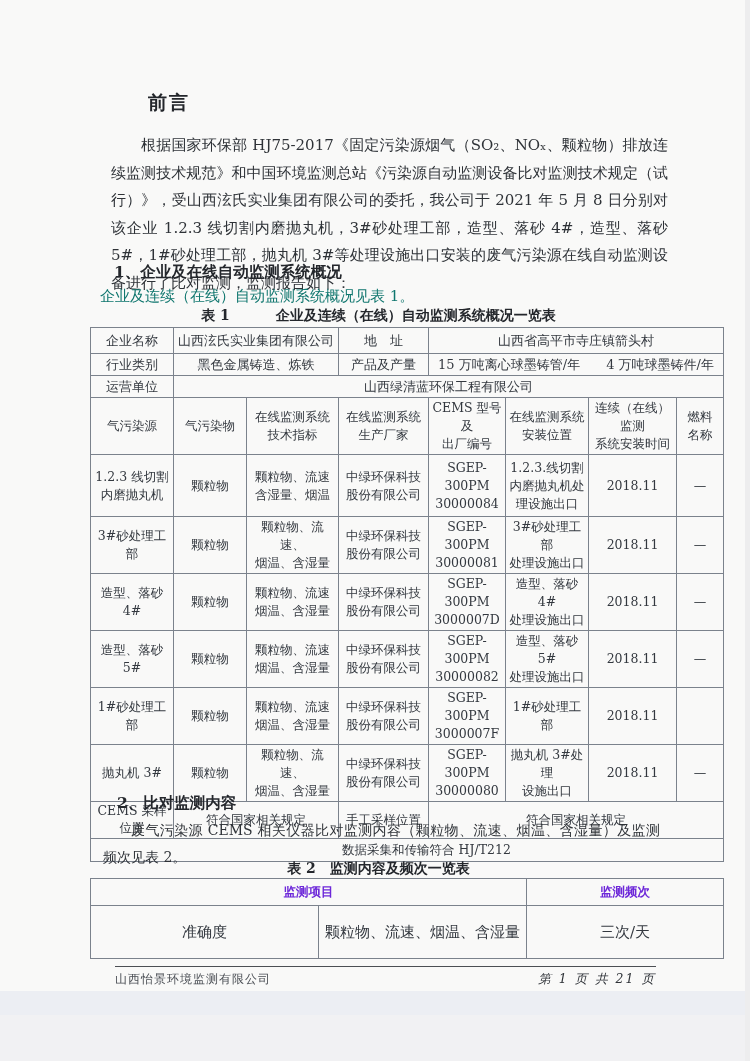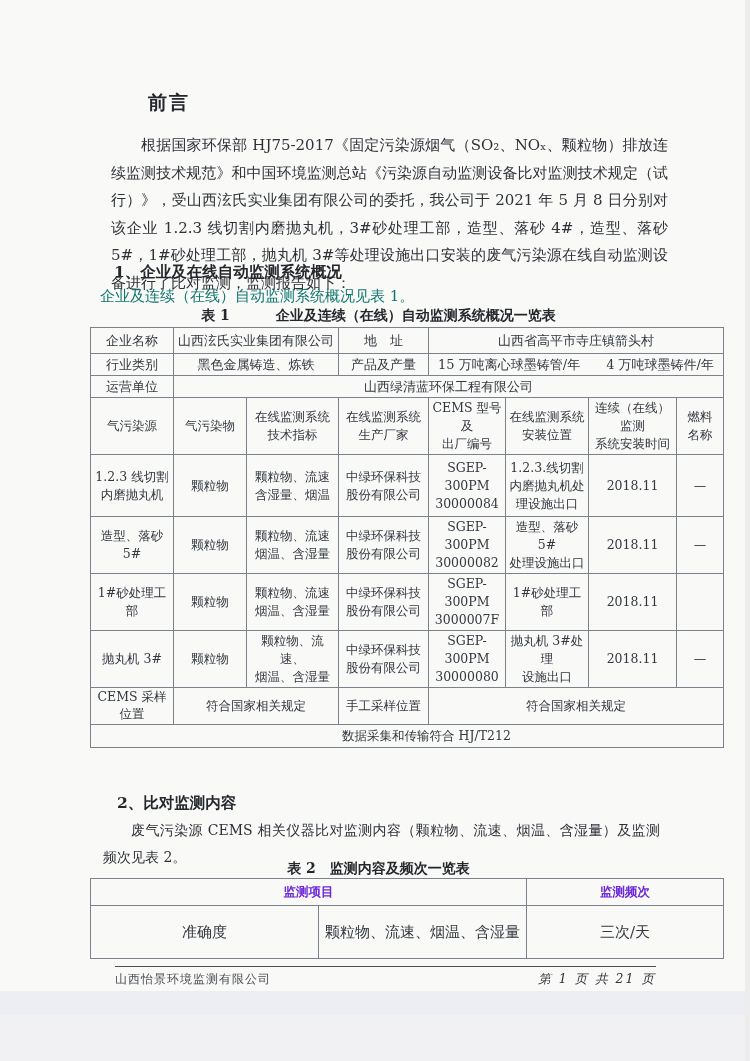--- a/index.html
+++ b/index.html
@@ -123,20 +123,48 @@
 股份有限公司</td>
     <td class="ml">SGEP-300PM
 30000084</td>
     <td class="ml">1.2.3.线切割
 内磨抛丸机处
 理设施出口</td>
     <td class="ml">2018.11</td>
     <td class="ml">—</td>
   </tr>
   <tr class="rh45">
+    <td class="ml">3#砂处理工部</td>
+    <td class="ml">颗粒物</td>
+    <td class="ml">颗粒物、流速、
+烟温、含湿量</td>
+    <td class="ml">中绿环保科技
+股份有限公司</td>
+    <td class="ml">SGEP-300PM
+30000081</td>
+    <td class="ml">3#砂处理工部
+处理设施出口</td>
+    <td class="ml">2018.11</td>
+    <td class="ml">—</td>
+  </tr>
+  <tr class="rh45">
+    <td class="ml">造型、落砂 4#</td>
+    <td class="ml">颗粒物</td>
+    <td class="ml">颗粒物、流速
+烟温、含湿量</td>
+    <td class="ml">中绿环保科技
+股份有限公司</td>
+    <td class="ml">SGEP-300PM
+3000007D</td>
+    <td class="ml">造型、落砂 4#
+处理设施出口</td>
+    <td class="ml">2018.11</td>
+    <td class="ml">—</td>
+  </tr>
+  <tr class="rh45">
     <td class="ml">造型、落砂 5#</td>
     <td class="ml">颗粒物</td>
     <td class="ml">颗粒物、流速
 烟温、含湿量</td>
     <td class="ml">中绿环保科技
 股份有限公司</td>
     <td class="ml">SGEP-300PM
 30000082</td>
     <td class="ml">造型、落砂 5#
 处理设施出口</td>

